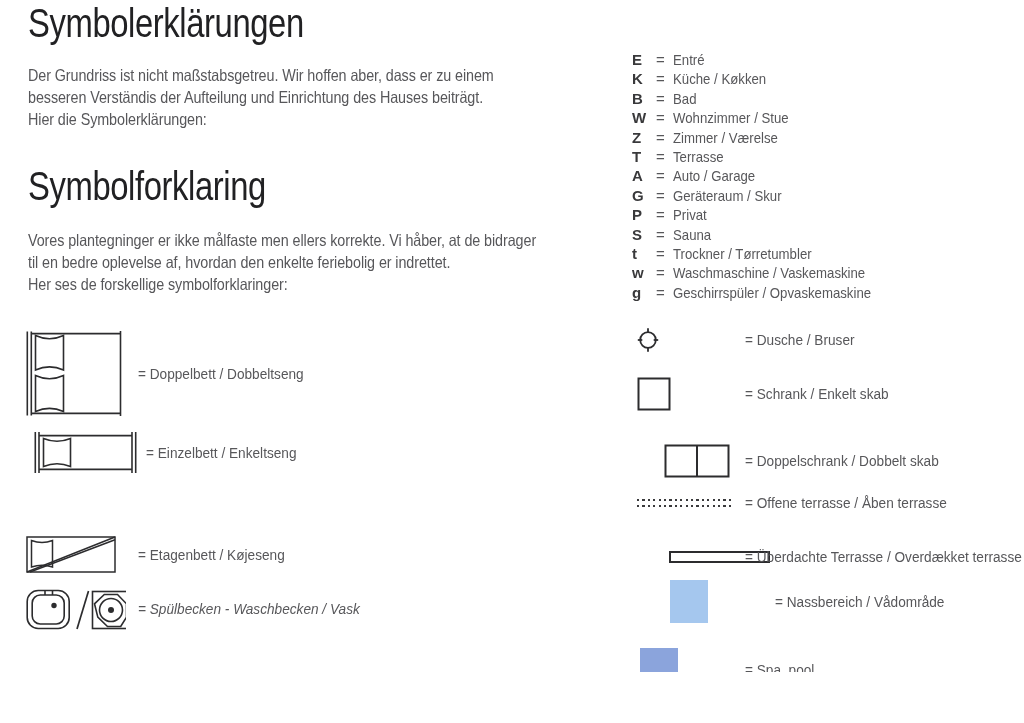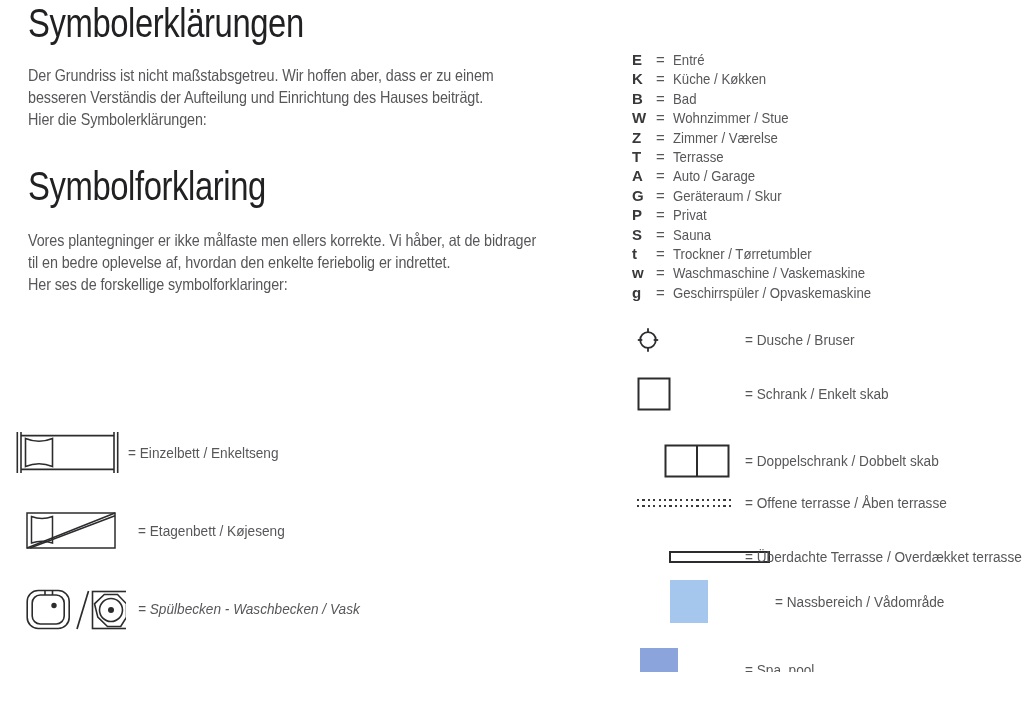--- a/index.html
+++ b/index.html
@@ -116,37 +116,51 @@
         <span class="ce">=</span>
         <span class="ct">Waschmaschine / Vaskemaskine</span>
       </div>
     <div class="crow">
         <span class="cl">g</span>
         <span class="ce">=</span>
         <span class="ct">Geschirrspüler / Opvaskemaskine</span>
       </div>
   </div>
 
-
-  <div class="lrow left" style="left:16px;top:431px;width:480px;height:43px;">
+  <div class="lrow left" style="left:26px;top:331px;width:480px;height:85px;">
+    <svg width="100" height="85" viewBox="0 0 100 85">
+      <g class="stroke" stroke-width="1.6">
+        <path d="M1.3 0.5 V84.5"></path>
+          <path d="M5.3 0.5 V84.5"></path>
+        <path d="M5.3 2.6 H94.3"></path>
+          <path d="M5.3 82.4 H94.3"></path>
+        <path d="M94.5 0 V85"></path>
+        <path d="M9.5 4.5 Q23.5 11 37.5 4.5 V39 Q23.5 32.8 9.5 39 Z"></path>
+        <path d="M9.5 44.5 Q23.5 51 37.5 44.5 V80.5 Q23.5 74.3 9.5 80.5 Z"></path>
+      </g>
+    </svg>
+    <span class="lbl">= Doppelbett / Dobbeltseng</span>
+  </div>
+
+  <div class="lrow left" style="left:34px;top:431px;width:480px;height:43px;">
     <svg width="103" height="43" viewBox="0 0 103 43">
       <g class="stroke" stroke-width="1.6">
         <path d="M1.3 1 V42"></path>
           <path d="M5 1 V42"></path>
         <path d="M98 1 V42"></path>
           <path d="M101.7 1 V42"></path>
         <path d="M5 4.6 H98"></path>
           <path d="M5 38.4 H98"></path>
         <path d="M9.5 7.5 Q23 13 36.5 7.5 V35.5 Q23 30 9.5 35.5 Z"></path>
       </g>
     </svg>
     <span class="lbl">= Einzelbett / Enkeltseng</span>
   </div>
 
-  <div class="lrow left" style="left:26px;top:512px;width:480px;height:37px;text-align:right;">
+  <div class="lrow left" style="left:26px;top:536px;width:480px;height:37px;text-align:right;">
     <svg width="90" height="37" viewBox="0 0 90 37">
       <g class="stroke" stroke-width="1.5">
         <rect x="1" y="1" width="88" height="35"></rect>
         <path d="M1 36 L89 1"></path>
           <path d="M4 36 L89 3.8"></path>
         <path d="M5.5 4.5 Q16 8.5 26.5 4.5 V31 Q16 27.3 5.5 31 Z"></path>
       </g>
     </svg>
     <span class="lbl">= Etagenbett / Køjeseng</span>
   </div>

